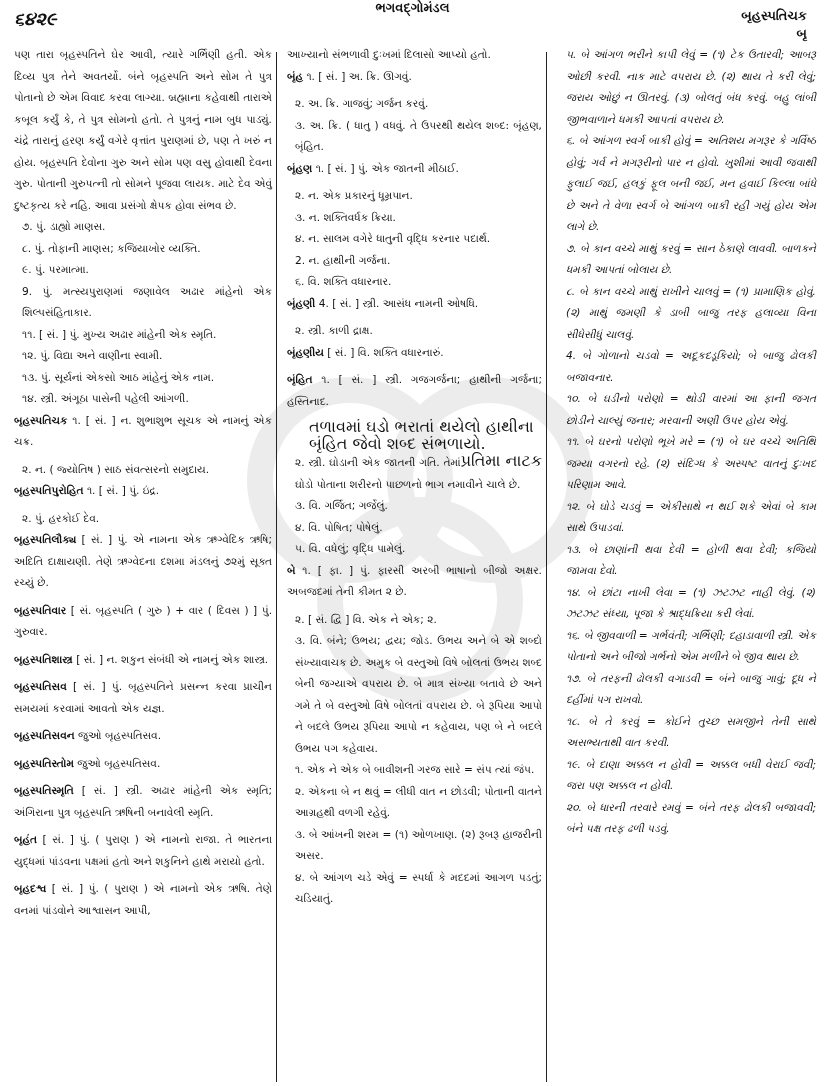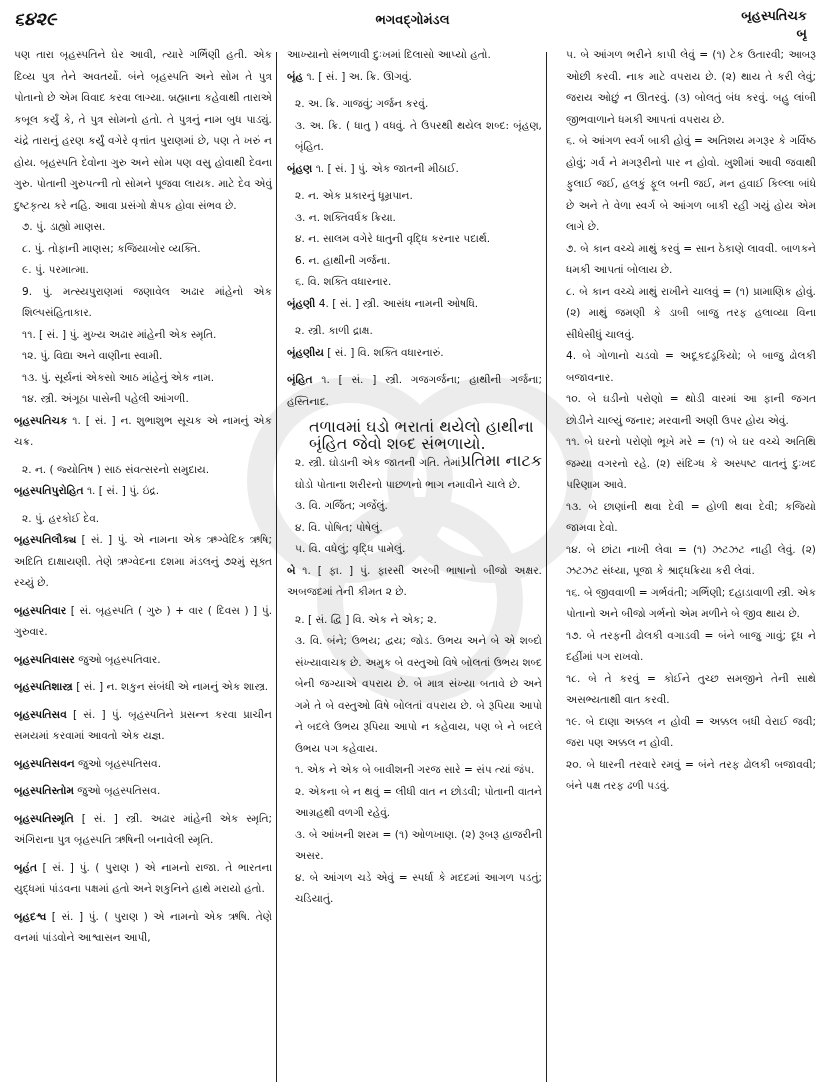--- a/index.html
+++ b/index.html
@@ -2,27 +2,27 @@
 <html><head>
 <meta charset="utf-8">
 <style>
   html, body { margin:0; padding:0; background:#ffffff; }
   body { width:825px; height:1086px; position:relative; overflow:hidden;
          font-family:"DejaVu Sans", "Liberation Sans", sans-serif; color:#111; }
   .watermark { position:absolute; left:230px; top:330px; width:380px; height:380px; pointer-events:none; }
   .watermark svg { width:100%; height:100%; }
   .header { position:absolute; top:0; left:0; width:825px; height:46px; }
   .page-no { position:absolute; left:14px; top:8px; font-size:18px; font-weight:bold;font-style:italic; }
-  .book-title { position:absolute; left:0; right:0; top:12px; text-align:center; font-size:13px; font-weight:bold; }
+  .book-title { position:absolute; left:0; right:0; top:0; text-align:center; font-size:13px; font-weight:bold; }
   .guide-word { position:absolute; right:18px; top:8px; font-size:13px; font-weight:bold; text-align:right; }
   .guide-sub { position:absolute; right:18px; top:26px; font-size:13px; font-weight:bold; }
   .col { position:absolute; top:44px; font-size:10.6px; line-height:21.5px; }
   .col1 { left:14px; width:258px; }
   .col2 { left:287px; width:255px; }
-  .col3 { left:558px; width:258px; }
+  .col3 { left:558px; width:258px;font-style:italic; }
   .divider { position:absolute; top:52px; width:1px; background:#222; height:1030px; }
   .d1 { left:276px; } .d2 { left:546px; }
   .entry { margin:0 0 6px 0; text-align:justify; }
   .entry .hw { font-weight:bold; }
   .sense { margin-left:8px; text-align:justify; }
   .quote { margin-left:22px; font-size:16px; line-height:17px; }
   .quote .src { float:right; }
   .p { text-align:justify; }
 </style>
 </head>
@@ -57,39 +57,38 @@
     <div class="sense">૧૧. [ સં. ] પું. મુખ્ય અઢાર માંહેની એક સ્મૃતિ.</div>
     <div class="sense">૧૨. પું. વિદ્યા અને વાણીના સ્વામી.</div>
     <div class="sense">૧૩. પું. સૂર્યનાં એકસો આઠ માંહેનું એક નામ.</div>
     <div class="sense">૧૪. સ્ત્રી. અંગૂઠા પાસેની પહેલી આંગળી.</div>
     <div class="entry"><span class="hw">બૃહસ્પતિચક</span><span> ૧. [ સં. ] ન. શુભાશુભ સૂચક એ નામનું એક ચક્ર.</span></div>
     <div class="sense">૨. ન. ( જ્યોતિષ ) સાઠ સંવત્સરનો સમુદાય.</div>
     <div class="entry"><span class="hw">બૃહસ્પતિપુરોહિત</span><span> ૧. [ સં. ] પું. ઇંદ્ર.</span></div>
     <div class="sense">૨. પું. હરકોઈ દેવ.</div>
     <div class="entry"><span class="hw">બૃહસ્પતિલૌક્ય</span><span> [ સં. ] પું. એ નામના એક ઋગ્વેદિક ઋષિ; અદિતિ દાક્ષાયણી. તેણે ઋગ્વેદના દશમા મંડલનું ૭૨મું સૂક્ત રચ્યું છે.</span></div>
     <div class="entry"><span class="hw">બૃહસ્પતિવાર</span><span> [ સં. બૃહસ્પતિ ( ગુરુ ) + વાર ( દિવસ ) ] પું. ગુરુવાર.</span></div>
-    <div class="entry"><span class="hw">બૃહસ્પતિવાસર</span><span> જુઓ બૃહસ્પતિવાર.</span></div>
     <div class="entry"><span class="hw">બૃહસ્પતિશાસ્ત્ર</span><span> [ સં. ] ન. શકુન સંબંધી એ નામનું એક શાસ્ત્ર.</span></div>
     <div class="entry"><span class="hw">બૃહસ્પતિસવ</span><span> [ સં. ] પું. બૃહસ્પતિને પ્રસન્ન કરવા પ્રાચીન સમયમાં કરવામાં આવતો એક યજ્ઞ.</span></div>
     <div class="entry"><span class="hw">બૃહસ્પતિસવન</span><span> જુઓ બૃહસ્પતિસવ.</span></div>
     <div class="entry"><span class="hw">બૃહસ્પતિસ્તોમ</span><span> જુઓ બૃહસ્પતિસવ.</span></div>
     <div class="entry"><span class="hw">બૃહસ્પતિસ્મૃતિ</span><span> [ સં. ] સ્ત્રી. અઢાર માંહેની એક સ્મૃતિ; અંગિરાના પુત્ર બૃહસ્પતિ ઋષિની બનાવેલી સ્મૃતિ.</span></div>
     <div class="entry"><span class="hw">બૃહંત</span><span> [ સં. ] પું. ( પુરાણ ) એ નામનો રાજા. તે ભારતના યુદ્ધમાં પાંડવના પક્ષમાં હતો અને શકુનિને હાથે મરાયો હતો.</span></div>
     <div class="entry"><span class="hw">બૃહદશ્વ</span><span> [ સં. ] પું. ( પુરાણ ) એ નામનો એક ઋષિ. તેણે વનમાં પાંડવોને આશ્વાસન આપી,</span></div>
   </div>
 <div class="col col2">
     <div class="p">આખ્યાનો સંભળાવી દુઃખમાં દિલાસો આપ્યો હતો.</div>
     <div class="entry"><span class="hw">બૃંહ</span><span> ૧. [ સં. ] અ. ક્રિ. ઊગવું.</span></div>
     <div class="sense">૨. અ. ક્રિ. ગાજવું; ગર્જન કરવું.</div>
     <div class="sense">૩. અ. ક્રિ. ( ધાતુ ) વધવું. તે ઉપરથી થયેલ શબ્દ: બૃંહણ, બૃંહિત.</div>
     <div class="entry"><span class="hw">બૃંહણ</span><span> ૧. [ સં. ] પું. એક જાતની મીઠાઈ.</span></div>
     <div class="sense">૨. ન. એક પ્રકારનું ધૂમ્રપાન.</div>
     <div class="sense">૩. ન. શક્તિવર્ધક ક્રિયા.</div>
     <div class="sense">૪. ન. સાલમ વગેરે ધાતુની વૃદ્ધિ કરનાર પદાર્થ.</div>
-    <div class="sense">6. ન. હાથીની ગર્જના.</div>
+    <div class="sense">2. ન. હાથીની ગર્જના.</div>
     <div class="sense">૬. વિ. શક્તિ વધારનાર.</div>
     <div class="entry"><span class="hw">બૃંહણી</span><span> 4. [ સં. ] સ્ત્રી. આસંધ નામની ઓષધિ.</span></div>
     <div class="sense">૨. સ્ત્રી. કાળી દ્રાક્ષ.</div>
     <div class="entry"><span class="hw">બૃંહણીય</span><span> [ સં. ] વિ. શક્તિ વધારનારું.</span></div>
     <div class="entry"><span class="hw">બૃંહિત</span><span> ૧. [ સં. ] સ્ત્રી. ગજગર્જના; હાથીની ગર્જના; હસ્તિનાદ.</span></div>
     <div class="quote"><span>તળાવમાં ઘડો ભરાતાં થયેલો હાથીના બૃંહિત જેવો શબ્દ સંભળાયો.</span><span class="src">પ્રતિમા નાટક</span></div>
     <div class="sense">૨. સ્ત્રી. ઘોડાની એક જાતની ગતિ. તેમાં ઘોડો પોતાના શરીરનો પાછળનો ભાગ નમાવીને ચાલે છે.</div>
     <div class="sense">૩. વિ. ગર્જિત; ગર્જેલું.</div>
     <div class="sense">૪. વિ. પોષિત; પોષેલું.</div>
     <div class="sense">૫. વિ. વધેલું; વૃદ્ધિ પામેલું.</div>
@@ -102,20 +101,21 @@
     <div class="sense">૪. બે આંગળ ચડે એવું = સ્પર્ધા કે મદદમાં આગળ પડતું; ચડિયાતું.</div>
   </div>
 <div class="col col3">
     <div class="sense">૫. બે આંગળ ભરીને કાપી લેવું = (૧) ટેક ઉતારવી; આબરૂ ઓછી કરવી. નાક માટે વપરાય છે. (૨) થાય તે કરી લેવું; જરાય ઓછું ન ઊતરવું. (૩) બોલતું બંધ કરવું. બહુ લાંબી જીભવાળાને ધમકી આપતાં વપરાય છે.</div>
     <div class="sense">૬. બે આંગળ સ્વર્ગ બાકી હોવું = અતિશય મગરૂર કે ગર્વિષ્ઠ હોવું; ગર્વ ને મગરૂરીનો પાર ન હોવો. ખુશીમાં આવી જવાથી ફુલાઈ જઈ, હલકું ફૂલ બની જઈ, મન હવાઈ કિલ્લા બાંધે છે અને તે વેળા સ્વર્ગ બે આંગળ બાકી રહી ગયું હોય એમ લાગે છે.</div>
     <div class="sense">૭. બે કાન વચ્ચે માથું કરવું = સાન ઠેકાણે લાવવી. બાળકને ધમકી આપતાં બોલાય છે.</div>
     <div class="sense">૮. બે કાન વચ્ચે માથું રાખીને ચાલવું = (૧) પ્રામાણિક હોવું. (૨) માથું જમણી કે ડાબી બાજુ તરફ હલાવ્યા વિના સીધેસીધું ચાલવું.</div>
     <div class="sense">4. બે ગોળાનો ચડવો = અદૂકદડૂકિયો; બે બાજુ ઢોલકી બજાવનાર.</div>
     <div class="sense">૧૦. બે ઘડીનો પરોણો = થોડી વારમાં આ ફાની જગત છોડીને ચાલ્યું જનાર; મરવાની અણી ઉપર હોય એવું.</div>
     <div class="sense">૧૧. બે ઘરનો પરોણો ભૂખે મરે = (૧) બે ઘર વચ્ચે અતિથિ જમ્યા વગરનો રહે. (૨) સંદિગ્ધ કે અસ્પષ્ટ વાતનું દુઃખદ પરિણામ આવે.</div>
+    <div class="sense">૧૨. બે ઘોડે ચડવું = એકીસાથે ન થઈ શકે એવાં બે કામ સાથે ઉપાડવાં.</div>
     <div class="sense">૧૩. બે છાણાંની થવા દેવી = હોળી થવા દેવી; કજિયો જામવા દેવો.</div>
     <div class="sense">૧૪. બે છાંટા નાખી લેવા = (૧) ઝટઝટ નાહી લેવું. (૨) ઝટઝટ સંધ્યા, પૂજા કે શ્રાદ્ધક્રિયા કરી લેવાં.</div>
     <div class="sense">૧૬. બે જીવવાળી = ગર્ભવંતી; ગર્ભિણી; દહાડાવાળી સ્ત્રી. એક પોતાનો અને બીજો ગર્ભનો એમ મળીને બે જીવ થાય છે.</div>
     <div class="sense">૧૭. બે તરફની ઢોલકી વગાડવી = બંને બાજુ ગાવું; દૂધ ને દહીંમાં પગ રાખવો.</div>
     <div class="sense">૧૮. બે તે કરવું = કોઈને તુચ્છ સમજીને તેની સાથે અસભ્યતાથી વાત કરવી.</div>
     <div class="sense">૧૯. બે દાણા અક્કલ ન હોવી = અક્કલ બધી વેરાઈ જવી; જરા પણ અક્કલ ન હોવી.</div>
     <div class="sense">૨૦. બે ધારની તરવારે રમવું = બંને તરફ ઢોલકી બજાવવી; બંને પક્ષ તરફ ઢળી પડવું.</div>
   </div>
 
 </body></html>

